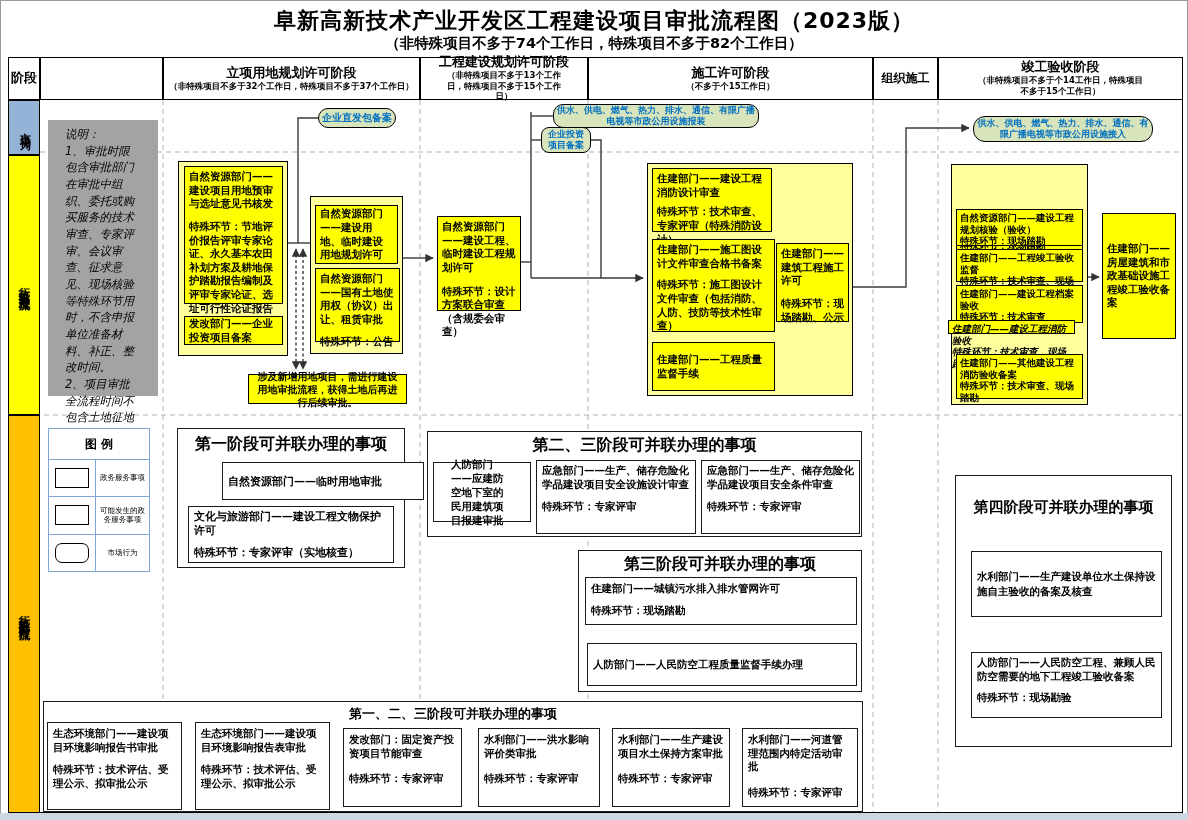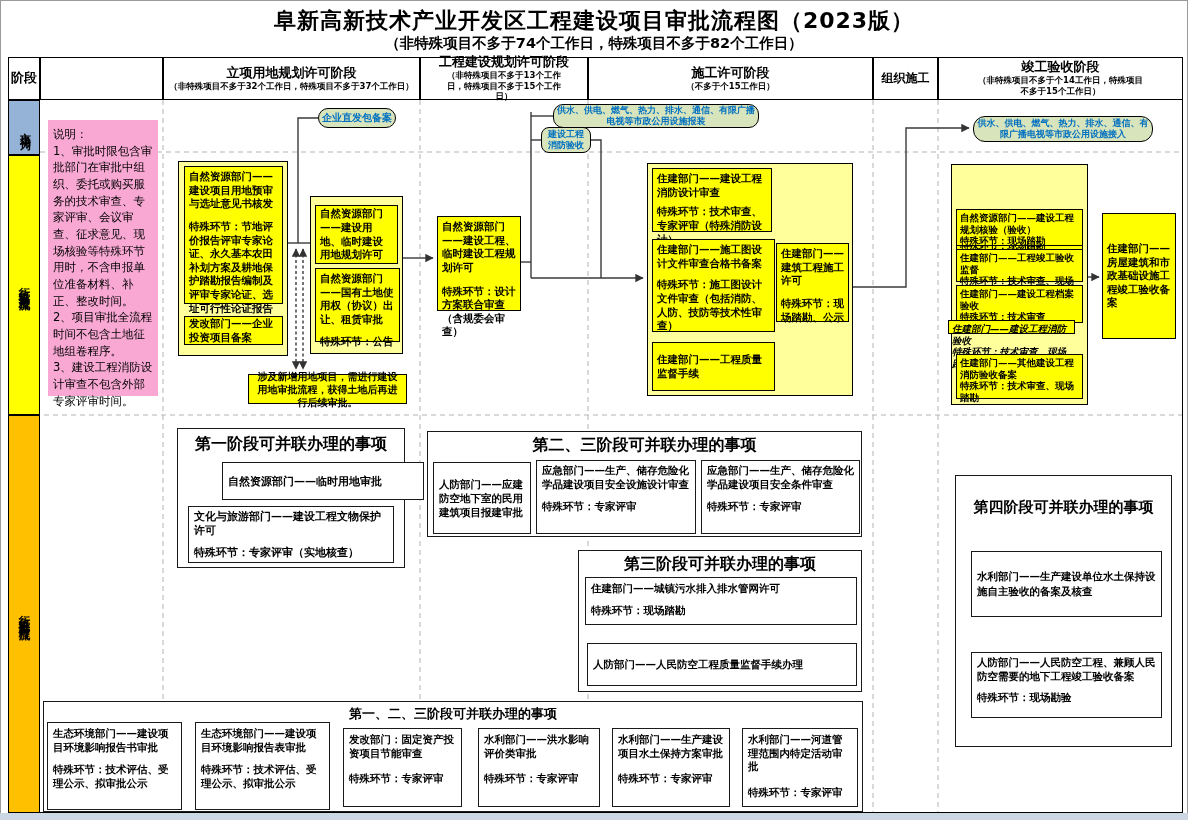--- a/index.html
+++ b/index.html
@@ -9,21 +9,21 @@
   .abs{position:absolute;}
   #title{top:6px;left:0;width:100%;text-align:center;font-size:22px;font-weight:bold;letter-spacing:1px;}
   #subtitle{top:34px;left:0;width:100%;text-align:center;font-size:14.5px;font-weight:bold;}
   .tborder{border:1px solid #000;background:transparent;}
   .hcell{top:57px;height:43px;border:1px solid #000;background:#fff;display:flex;flex-direction:column;
     align-items:center;justify-content:center;text-align:center;}
   .hl{font-size:13px;font-weight:bold;line-height:1.15;}
   .hs{font-size:8.5px;font-weight:bold;line-height:1.25;}
   .vcell{border:1px solid #000;display:flex;align-items:center;justify-content:center;}
   .vtext{writing-mode:vertical-rl;text-orientation:upright;font-weight:bold;font-size:11.5px;letter-spacing:2px;}
-  #notes{background:#f9a8d4;font-size:11.5px;line-height:1.45;padding:6px 5px;}
+  #notes{background:#a3a3a3;font-size:11.5px;line-height:1.45;padding:6px 17px;font-style:italic;}
   .ybox{background:#FFFF00;border:1.5px solid #000;font-weight:bold;font-size:10.5px;line-height:1.3;
     padding:3px 4px;}
   .pbox{background:#FFFF9C;border:1.5px solid #000;}
   .gbox{background:#D8E4BC;border:1.5px solid #000;border-radius:10px;color:#0070C0;font-weight:bold;
     font-size:9px;line-height:1.25;display:flex;align-items:center;justify-content:center;text-align:center;padding:1px 3px;}
   .wbox{background:#fff;border:1.5px solid #1a1a1a;}
   .ptitle{font-weight:bold;text-align:center;}
   .s{margin-top:11px;}
   .s0{margin-top:0;}
   .flexc{display:flex;flex-direction:column;justify-content:center;}
@@ -116,21 +116,21 @@
 
   <div class="abs" id="notes" style="left:48px;top:120px;width:110px;height:276px;">
     <div>说明：</div>
     <div>1、审批时限包含审批部门在审批中组织、委托或购买服务的技术审查、专家评审、会议审查、征求意见、现场核验等特殊环节用时，不含申报单位准备材料、补正、整改时间。</div>
     <div>2、项目审批全流程时间不包含土地征地组卷程序。</div>
     <div>3、建设工程消防设计审查不包含外部专家评审时间。</div>
   </div>
 
   <div class="abs gbox" style="left:318px;top:108px;width:78px;height:20px;font-size:10px;">企业直发包备案</div>
   <div class="abs gbox" style="left:553px;top:104px;width:206px;height:24px;">供水、供电、燃气、热力、排水、通信、有限广播电视等市政公用设施报装</div>
-  <div class="abs gbox" style="left:541px;top:127px;width:50px;height:26px;border-radius:8px;">建设工程消防验收</div>
+  <div class="abs gbox" style="left:541px;top:127px;width:50px;height:26px;border-radius:8px;">企业投资项目备案</div>
   <div class="abs gbox" style="left:973px;top:116px;width:180px;height:26px;border-radius:12px;">供水、供电、燃气、热力、排水、通信、有限广播电视等市政公用设施接入</div>
 
   <div class="abs pbox" style="left:178px;top:161px;width:110px;height:195px;"></div>
   <div class="abs ybox" style="left:184px;top:166px;width:99px;height:138px;">
     <div>自然资源部门——建设项目用地预审与选址意见书核发</div>
     <div class="s" style="margin-top:9px;">特殊环节：节地评价报告评审专家论证、永久基本农田补划方案及耕地保护踏勘报告编制及评审专家论证、选址可行性论证报告评审、公告</div>
   </div>
   <div class="abs ybox flexc" style="left:184px;top:316px;width:99px;height:29px;">
     <div>发改部门——企业投资项目备案</div>
   </div>
@@ -188,36 +188,57 @@
     <div class="s0">特殊环节：技术审查、现场踏勘</div>
   </div>
   <div class="abs ybox small" style="left:956px;top:354px;width:127px;height:45px;">
     <div>住建部门——其他建设工程消防验收备案</div>
     <div class="s0">特殊环节：技术审查、现场踏勘</div>
   </div>
   <div class="abs ybox flexc" style="left:1102px;top:213px;width:74px;height:126px;">
     <div>住建部门——房屋建筑和市政基础设施工程竣工验收备案</div>
   </div>
 
+  <div class="abs" style="left:48px;top:428px;width:102px;height:144px;border:1px solid #7EA6D4;display:flex;flex-direction:column;background:#fff;">
+    <div style="height:30px;display:flex;align-items:center;justify-content:center;font-weight:bold;font-size:12px;">图    例</div>
+    <div class="legrow">
+      <div class="legshape">
+          <div class="shape"></div>
+        </div>
+      <div class="leglabel">政务服务事项</div>
+    </div>
+    <div class="legrow">
+      <div class="legshape">
+          <div class="shape"></div>
+        </div>
+      <div class="leglabel">可能发生的政务服务事项</div>
+    </div>
+    <div class="legrow">
+      <div class="legshape">
+          <div class="shape round"></div>
+        </div>
+      <div class="leglabel">市场行为</div>
+    </div>
+  </div>
 
   <div class="abs wbox" style="left:177px;top:428px;width:228px;height:140px;">
     <div class="ptitle" style="font-size:16px;margin-top:5px;">第一阶段可并联办理的事项</div>
   </div>
   <div class="abs wbox flexc" style="left:190px;top:462px;width:202px;height:38px;font-weight:bold;font-size:11px;padding:2px 5px;margin-left:32px;">
     <div>自然资源部门——临时用地审批</div>
   </div>
   <div class="abs wbox" style="left:188px;top:506px;width:206px;height:57px;font-weight:bold;font-size:11px;padding:3px 5px;line-height:1.25;">
     <div>文化与旅游部门——建设工程文物保护许可</div>
     <div style="margin-top:8px;">特殊环节：专家评审（实地核查）</div>
   </div>
 
   <div class="abs wbox" style="left:427px;top:431px;width:435px;height:106px;">
     <div class="ptitle" style="font-size:16px;margin-top:3px;">第二、三阶段可并联办理的事项</div>
   </div>
-  <div class="abs wbox flexc" style="left:433px;top:462px;width:98px;height:72px;font-weight:bold;font-size:10.5px;padding:2px 5px;line-height:1.35;">
+  <div class="abs wbox flexc" style="left:433px;top:462px;width:98px;height:60px;font-weight:bold;font-size:10.5px;padding:2px 17px;line-height:1.35;">
     <div>人防部门——应建防空地下室的民用建筑项目报建审批</div>
   </div>
   <div class="abs wbox" style="left:536px;top:460px;width:160px;height:74px;font-weight:bold;font-size:10.5px;padding:3px 5px;line-height:1.3;">
     <div>应急部门——生产、储存危险化学品建设项目安全设施设计审查</div>
     <div style="margin-top:9px;">特殊环节：专家评审</div>
   </div>
   <div class="abs wbox" style="left:701px;top:460px;width:159px;height:74px;font-weight:bold;font-size:10.5px;padding:3px 5px;line-height:1.3;">
     <div>应急部门——生产、储存危险化学品建设项目安全条件审查</div>
     <div style="margin-top:9px;">特殊环节：专家评审</div>
   </div>

